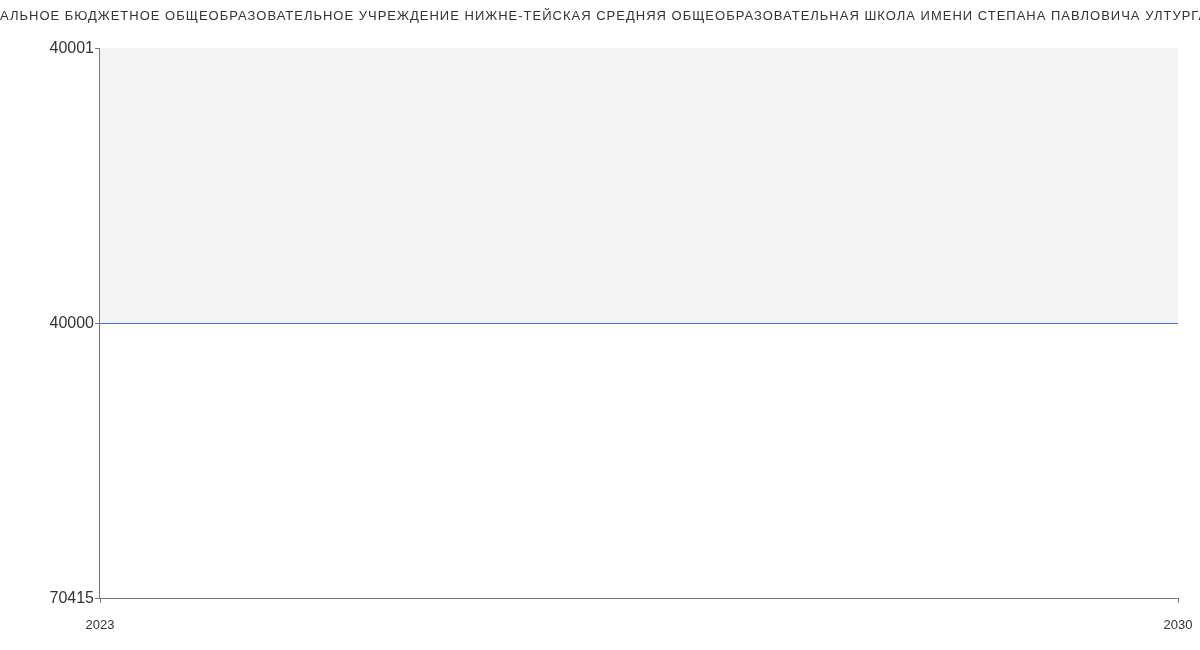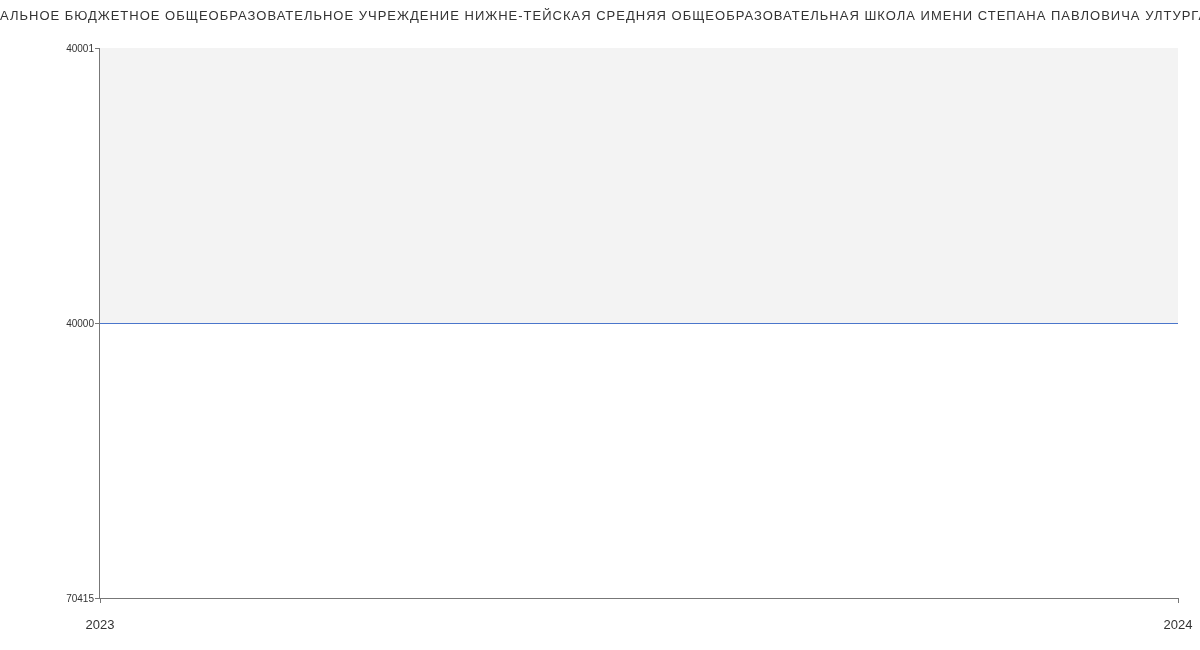--- a/index.html
+++ b/index.html
@@ -66,21 +66,21 @@
       left: 0;
       width: 100%;
       height: 0;
       border-top: 1.5px solid #4a76cb;
     }
     .y-tick-label {
       position: absolute;
       right: 100%;
       transform: translateY(-50%);
       padding-right: 6px;
-      font-size: 10px;
+      font-size: 16px;
       color: #333;
       text-align: right;
     }
     .x-tick-label {
       position: absolute;
       top: 100%;
       padding-top: 19px;
       font-size: 13px;
       color: #333;
       transform: translateX(-50%);
@@ -120,14 +120,14 @@
   <div class="tick-mark-y" style="top:50%;"></div>
   <div class="y-tick-label" style="top:50%;">40000</div>
 
   <div class="tick-mark-y" style="top:100%;"></div>
   <div class="y-tick-label" style="top:100%;">70415</div>
 
   <div class="tick-mark-x" style="left:0%;"></div>
   <div class="x-tick-label" style="left:0%;">2023</div>
 
   <div class="tick-mark-x" style="left:100%;"></div>
-  <div class="x-tick-label" style="left:100%;">2024</div>
+  <div class="x-tick-label" style="left:100%;">2030</div>
 </div>
 
 </body></html>

